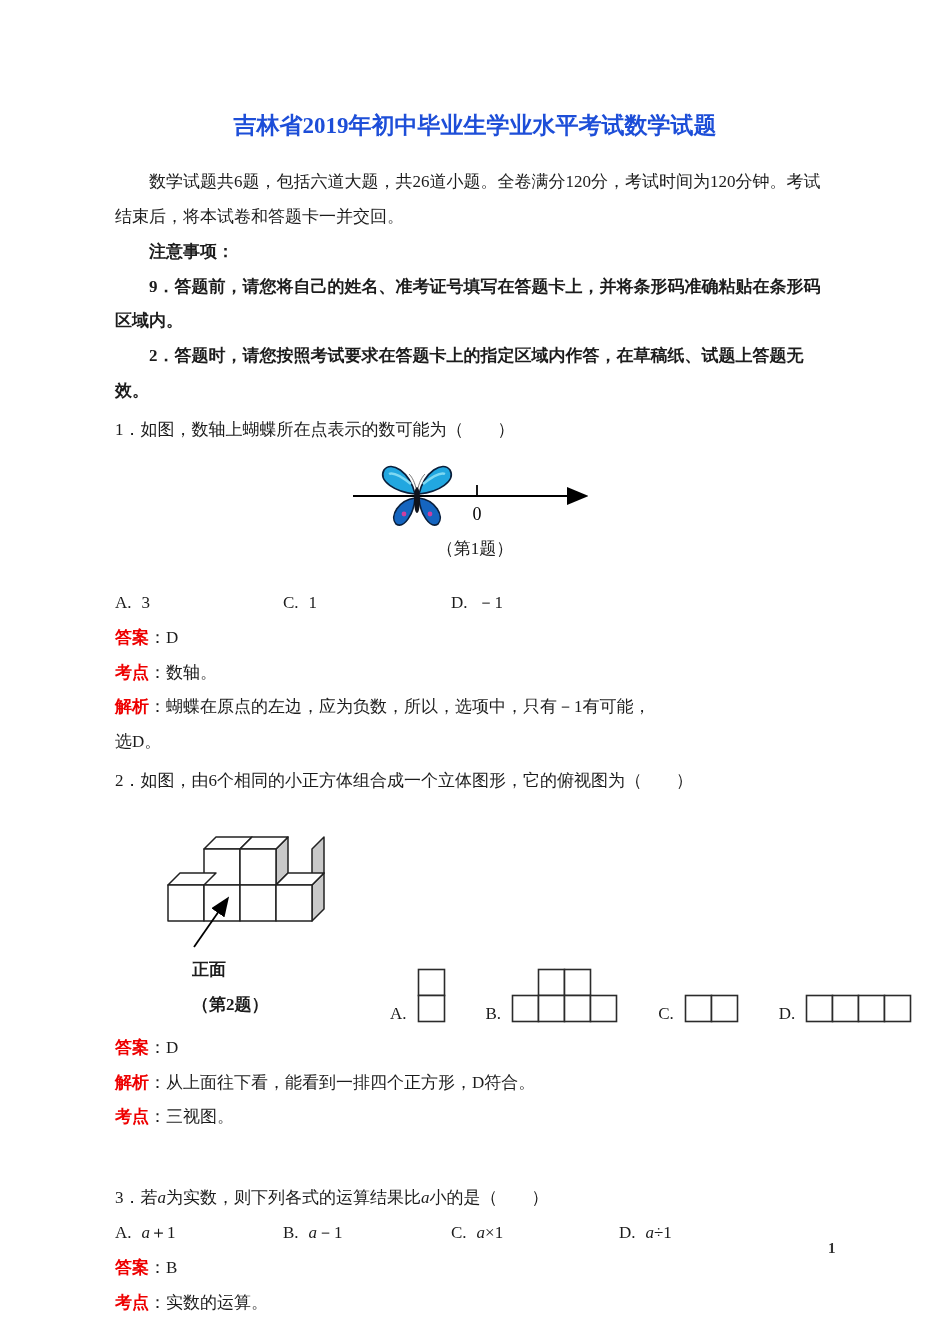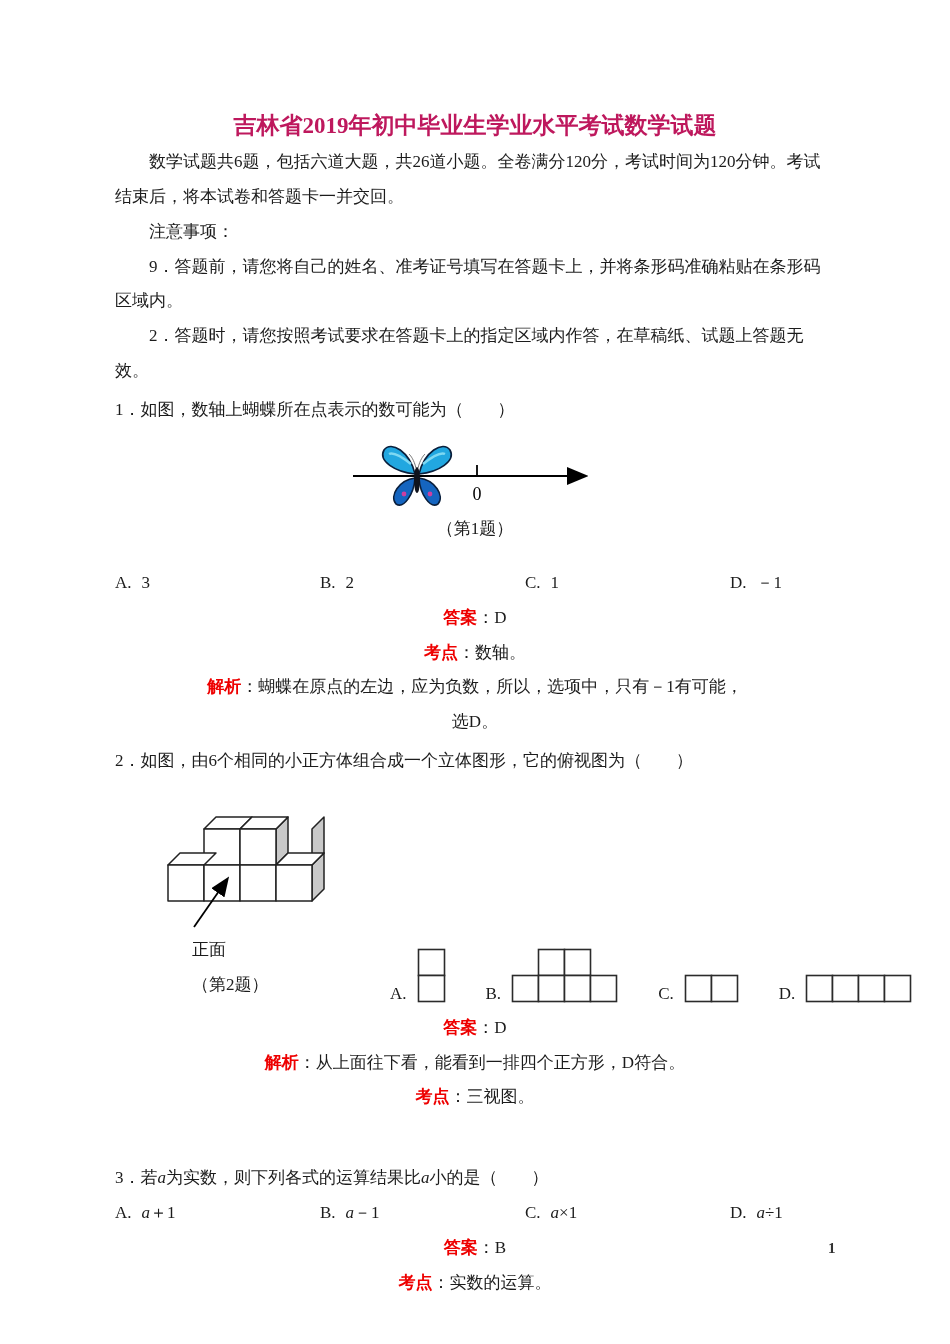--- a/index.html
+++ b/index.html
@@ -8,55 +8,55 @@
     width:950px;height:1344px;
     background:#ffffff;
     outline:1px solid #dcdcdc;
     font-family:"Liberation Serif","DejaVu Serif",serif;
     color:#1c1c1c;
     font-size:17px;
     overflow:hidden;
   }
   .content{padding:110px 115px 0 115px;}
   .title{
-    margin:0 0 4px 0;
+    margin:0 0 24px 0;
     text-align:center;
     font-size:23px;
     font-weight:bold;
-    color:#be185d;
+    color:#1d4ed8;
   }
   p{margin:0;line-height:2.05;}
   .indent{text-indent:2em;}
-  .bold{font-weight:normal;}
+  .bold{font-weight:bold;}
   .red-label{color:#ee0000;font-weight:bold;}
   .section-heading{font-weight:bold;margin-top:2px;}
   .qtext{margin-top:4px;}
 
   
   .fig1{width:330px;margin:8px auto 0 auto;position:relative;}
   .fig1 svg{display:block;margin:0 auto;}
   .fig1-caption{text-align:center;line-height:1.6;margin-top:1px;}
   .q1-options{margin-top:24px;}
 
-  .options-row{display:flex;line-height:2.05;gap:37px;}
+  .options-row{display:flex;line-height:2.05;}
   .options-row .opt{width:168px;flex:0 0 auto;}
   .options-row .opt:last-child{width:auto;}
   .opt .olabel{margin-right:10px;}
   .mvar{font-style:italic;font-family:"Liberation Serif","DejaVu Serif",serif;}
 
   
   .fig2{display:flex;align-items:flex-end;margin:2px 0 8px 35px;gap:40px;}
-  .iso-block{flex:0 0 auto;}
+  .iso-block{flex:0 0 auto;font-weight:bold;}
   .iso-block svg{display:block;}
   .iso-captions{padding-left:42px;line-height:1.65;}
   .sopt{display:flex;align-items:flex-end;gap:10px;flex:0 0 auto;}
   .sopt .olabel{line-height:1;position:relative;top:-1px;}
   .sopt svg{display:block;}
 
-  .answer-block p{line-height:2.05;text-align:center;}
+  .answer-block p{line-height:2.05;}
   .gap-lg{height:42px;}
   .page-number{
     position:absolute;
     left:828px;top:1240px;
     font-size:15px;font-weight:bold;color:#333;
   }
 </style>
 </head>
 <body>
 
@@ -100,21 +100,20 @@
           <path d="M1,-8 C3,-16 6,-20 8,-22" fill="none" stroke="#777" stroke-width="1"></path>
         </g>
 
         <text x="132" y="64" text-anchor="middle" font-size="18" fill="#000">0</text>
       </svg>
       <p class="fig1-caption">（第1题）</p>
     </div>
 
     <div class="options-row q1-options">
       <span class="opt"><span class="olabel">A.</span><span>3</span></span>
-      <span class="opt"><span class="olabel">B.</span><span>2</span></span>
       <span class="opt"><span class="olabel">C.</span><span>1</span></span>
       <span class="opt"><span class="olabel">D.</span><span>－1</span></span>
     </div>
 
     <div class="answer-block">
       <p><span class="red-label">答案</span><span>：</span><span>D</span></p>
       <p><span class="red-label">考点</span><span>：</span><span>数轴。</span></p>
       <p><span class="red-label">解析</span><span>：</span><span>蝴蝶在原点的左边，应为负数，所以，选项中，只有－1有可能，</span></p>
       <p>选D。</p>
     </div>

